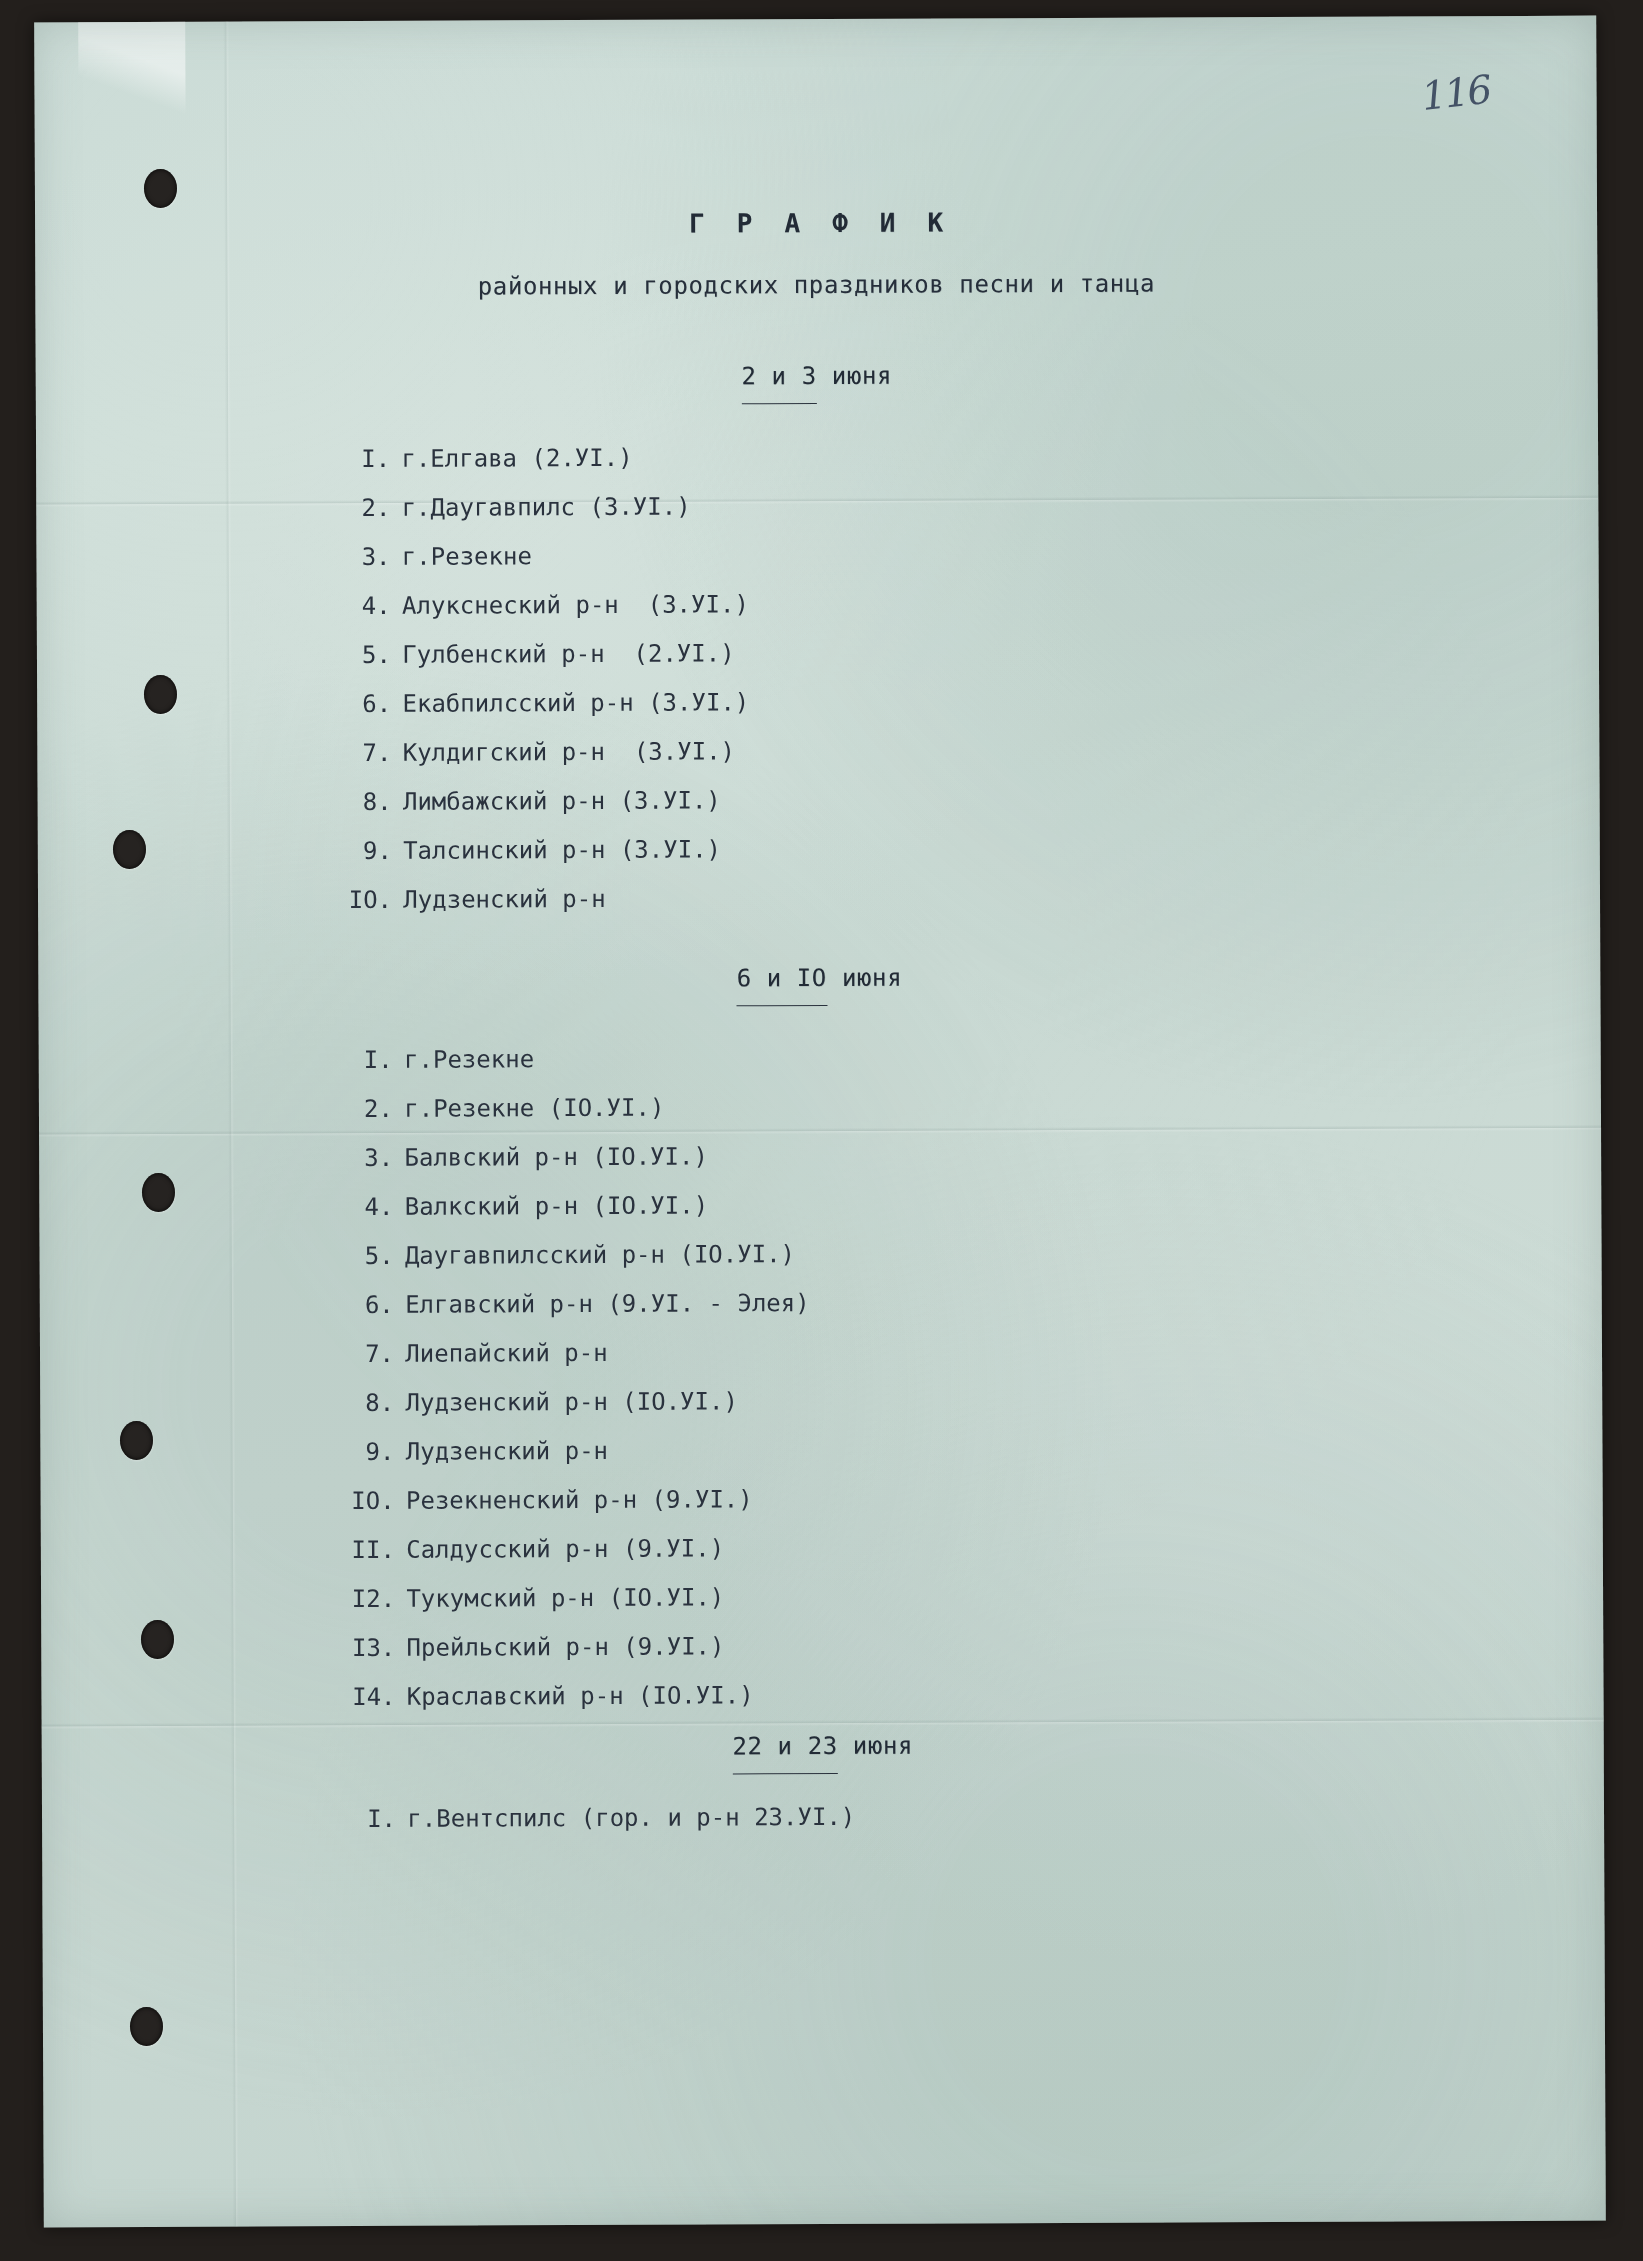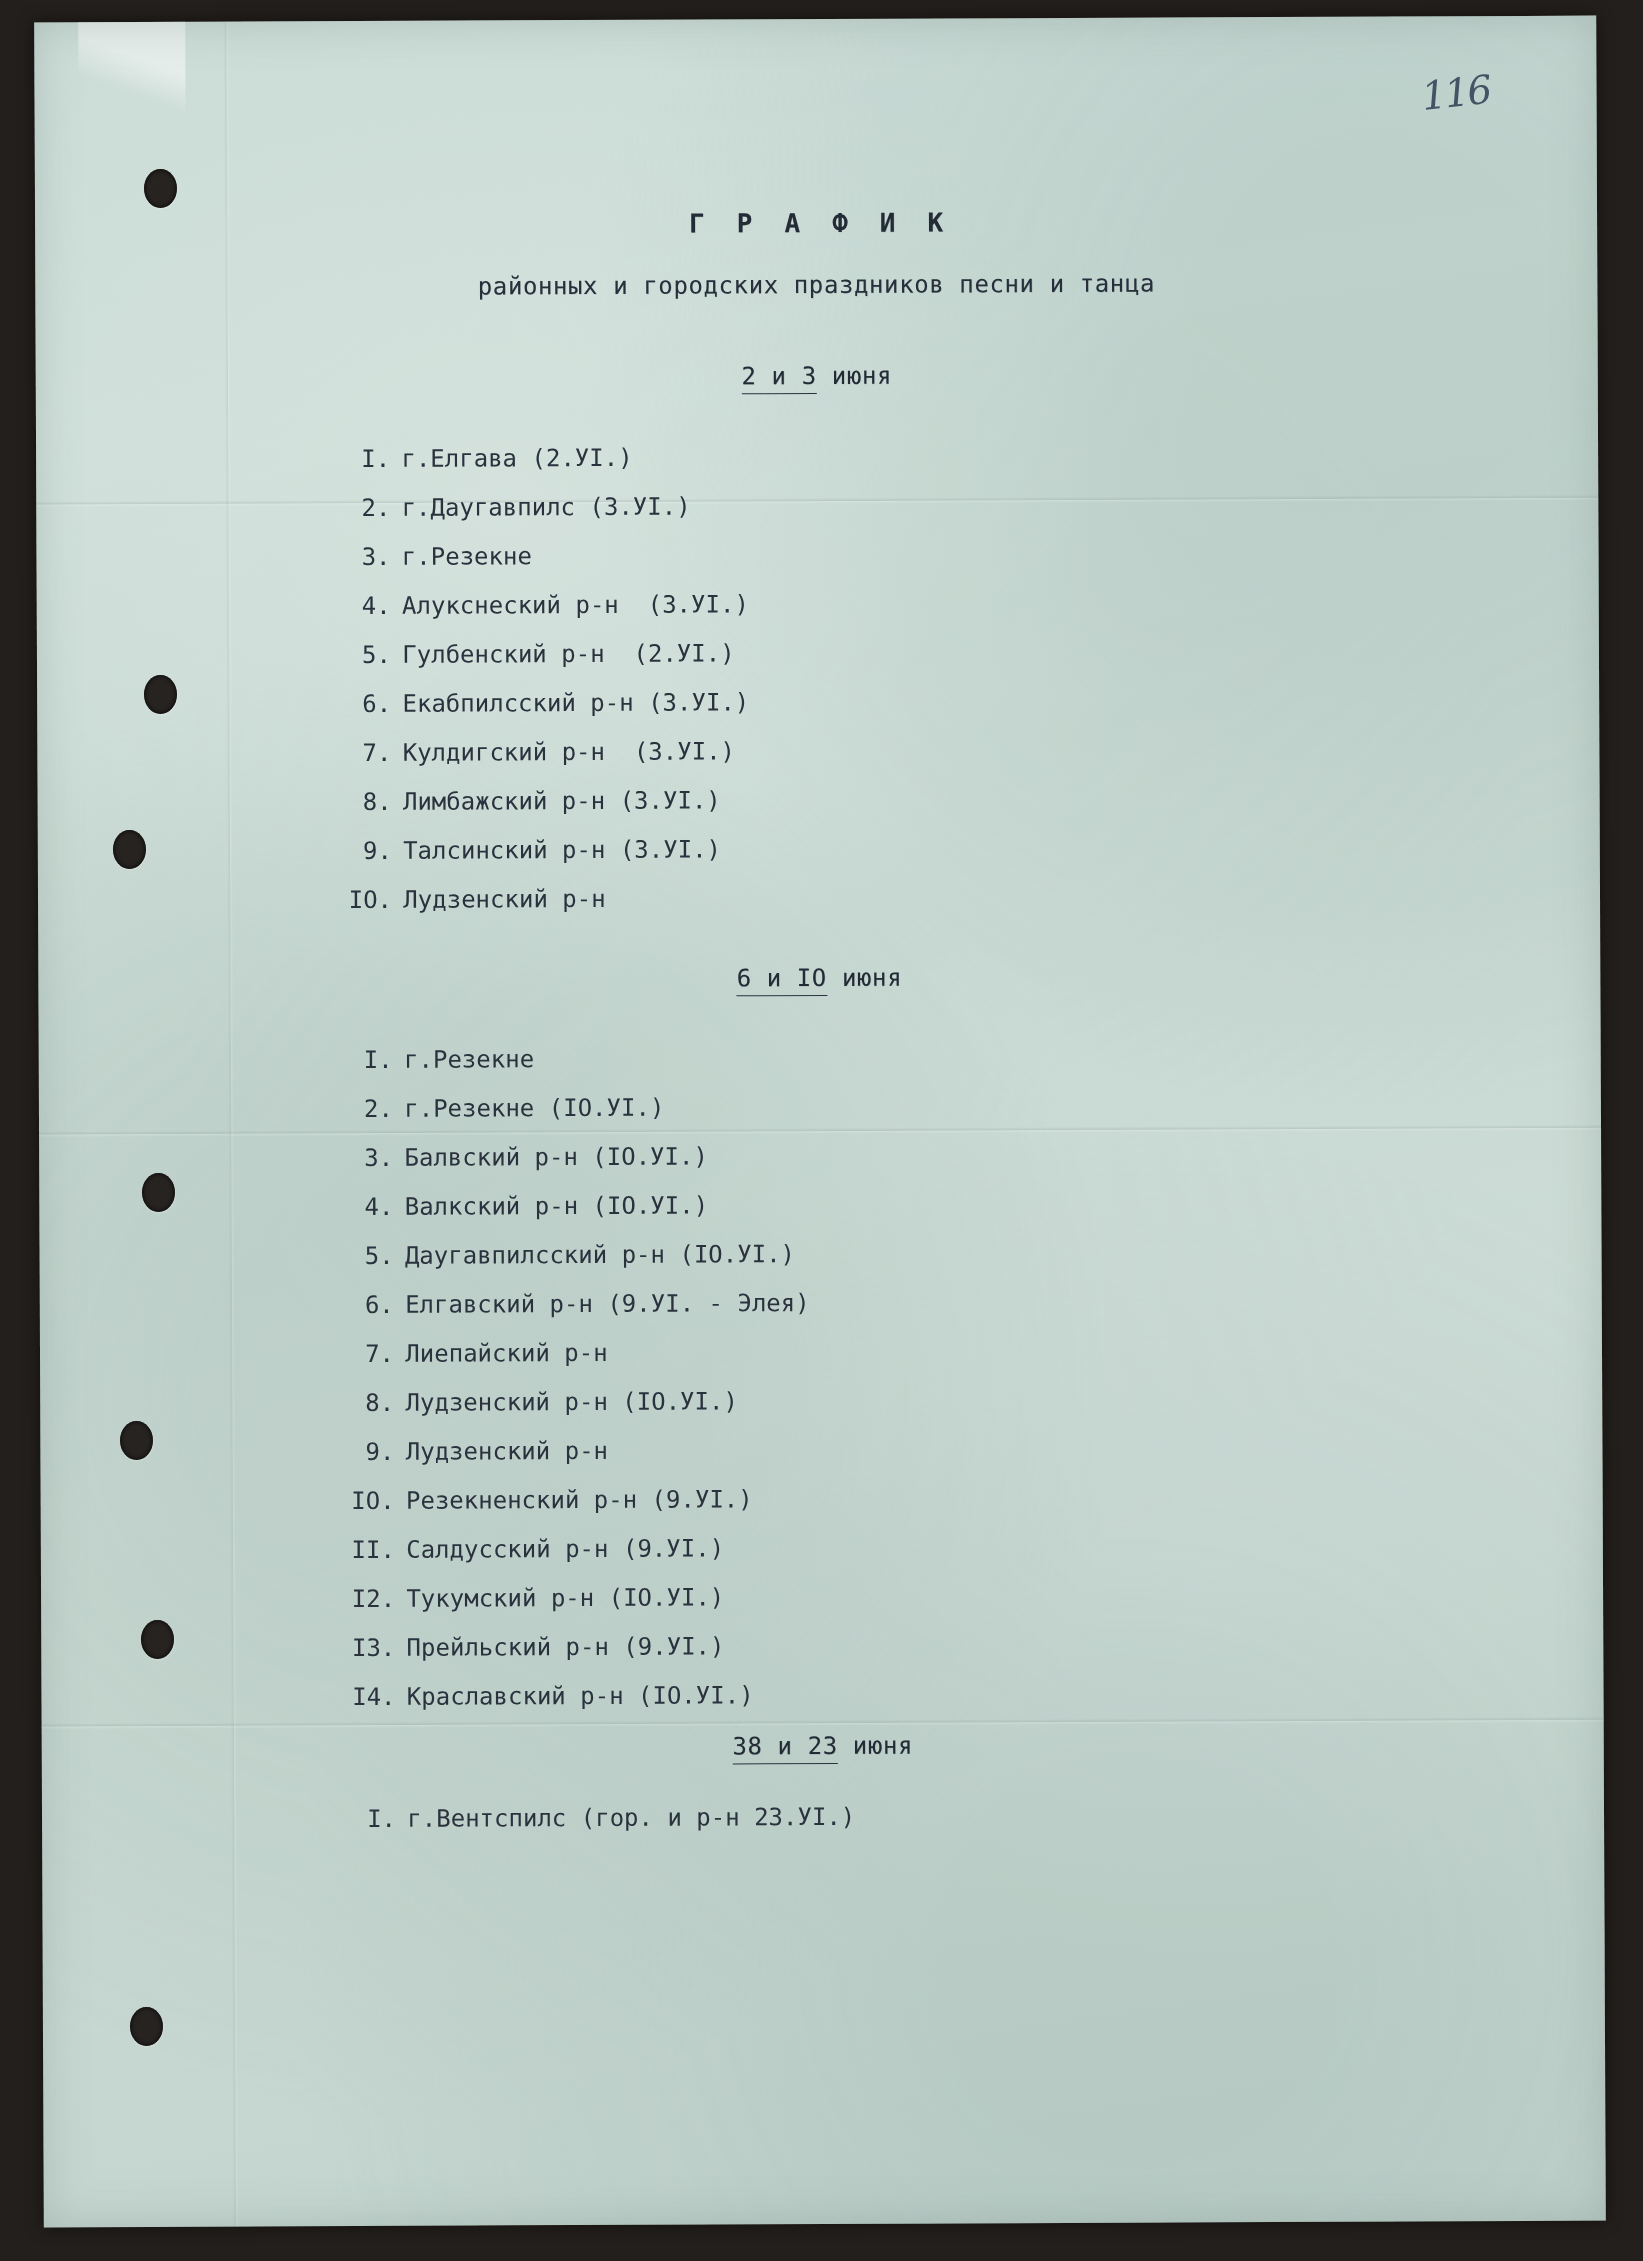--- a/index.html
+++ b/index.html
@@ -112,21 +112,21 @@
   }
   .section-head {
     text-align: center;
     font-size: 24px;
     letter-spacing: 0.6px;
     margin: 0;
     color: #222b36;
   }
   .section-head span.u {
     border-bottom: 1.9px solid #2a323d;
-    padding-bottom: 3px;
+    padding-bottom: 13px;
     text-align: center;
   }
   .sec {
     position: absolute;
     left: 0; right: 0;
   }
   .sec-1 { top: 343px; }
   .sec-2 { top: 945px; }
   .sec-3 { top: 1713px; }
   ul.items {
@@ -218,21 +218,21 @@
         <li><span class="num">9.</span><span>Лудзенский р-н</span></li>
         <li><span class="num">IO.</span><span>Резекненский р-н (9.УI.)</span></li>
         <li><span class="num">II.</span><span>Салдусский р-н (9.УI.)</span></li>
         <li><span class="num">I2.</span><span>Тукумский р-н (IO.УI.)</span></li>
         <li><span class="num">I3.</span><span>Прейльский р-н (9.УI.)</span></li>
         <li><span class="num">I4.</span><span>Краславский р-н (IO.УI.)</span></li>
       </ul>
     </div>
 
     <div class="sec sec-3">
-      <div class="section-head"><span class="u">38 и 23</span> <span>июня</span></div>
+      <div class="section-head"><span class="u">22 и 23</span> <span>июня</span></div>
       <ul class="items">
         <li><span class="num">I.</span><span>г.Вентспилс (гор. и р-н 23.УI.)</span></li>
       </ul>
     </div>
 
     <div class="edge-shadow"></div>
   </div>
 
   <div class="hole" style="left:144px; top:169px;"></div>
   <div class="hole" style="left:144px; top:675px;"></div>

